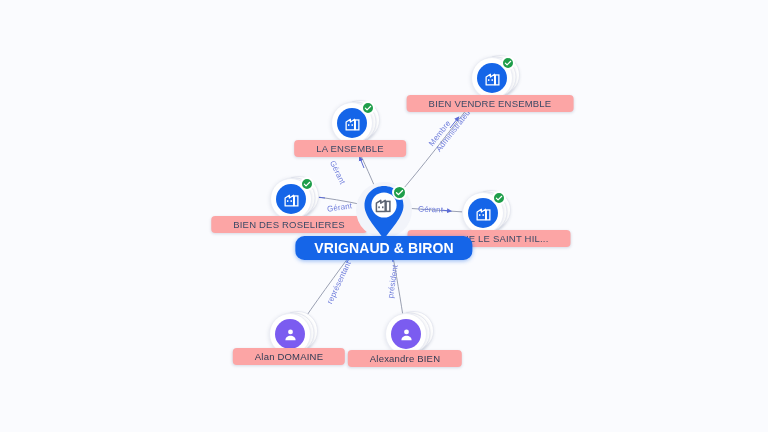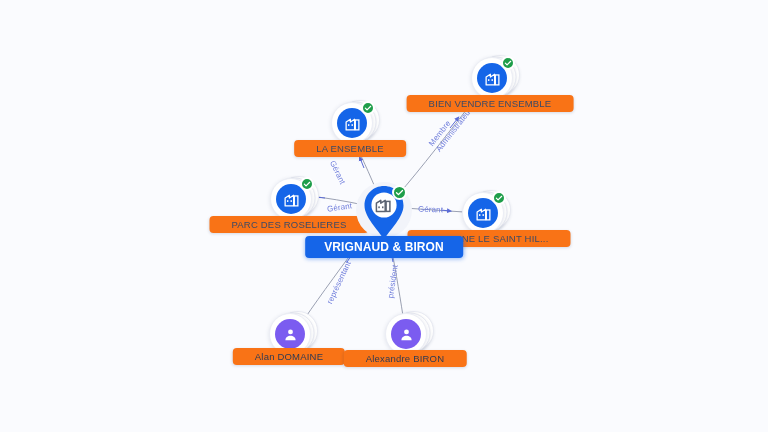--- a/index.html
+++ b/index.html
@@ -105,39 +105,39 @@
     justify-content: center;
     left: 30px;
     top: 1px;
   }
 
   
   .label {
     position: absolute;
     transform: translate(-50%, 0);
     white-space: nowrap;
-    background: #f97316;
+    background: #fca5a5;
     color: #3c4a66;
     border-radius: 4px;
     font-size: 9.5px;
     letter-spacing: .2px;
     padding: 3px 22px;
     box-shadow: 0 1px 3px rgba(30,45,90,.16);
   }
   .label.person-label {
     color: #2f3b54;
     font-size: 9.5px;
   }
   .label.center-label {
     background: #1565e8;
     color: #ffffff;
     font-weight: bold;
-    font-size: 12px;
+    font-size: 14px;
     padding: 4px 19px;
-    border-radius: 4px;
+    border-radius: 9px;
     box-shadow: 0 1px 4px rgba(21,101,232,.45);
     letter-spacing: .1px;
   }
 
   
   .elabel {
     position: absolute;
     color: #6f7ddb;
     font-size: 8px;
     letter-spacing: .1px;
@@ -247,21 +247,21 @@
           <rect x="10.6" y="13" width="2" height="2.4" fill="#ffffff"></rect>
         </svg>
       </div>
       <div class="badge">
         <svg width="8" height="8" viewBox="0 0 24 24">
           <path d="M4 12.5l5.2 5.2L20 6.8" fill="none" stroke="#ffffff" stroke-width="3.6" stroke-linecap="round" stroke-linejoin="round"></path>
         </svg>
       </div>
     </div>
   </div>
-  <div class="label" style="left:289px; top:216px;">PARC DES ROSELIERES</div>
+  <div class="label" style="left:289px; top:216px;">BIEN DES ROSELIERES</div>
 
   <div class="node" style="left:483px; top:213px;">
     <div class="stack" style="width:38px;height:38px;left:8px;top:-3px;"></div>
     <div class="stack" style="width:39px;height:39px;left:4px;top:-1px;"></div>
     <div class="halo">
       <div class="disc company">
         <svg width="17" height="17" viewBox="0 0 24 24">
           <path d="M3 21V10l6-4v4l6-4v15z" fill="none" stroke="#ffffff" stroke-width="1.8" stroke-linejoin="round"></path>
           <rect x="16" y="7" width="5" height="14" fill="none" stroke="#ffffff" stroke-width="1.8"></rect>
           <rect x="5.6" y="13" width="2" height="2.4" fill="#ffffff"></rect>
@@ -296,21 +296,21 @@
     <div class="stack" style="width:39px;height:39px;left:4px;top:-1px;"></div>
     <div class="halo">
       <div class="disc person">
         <svg width="17" height="17" viewBox="0 0 24 24">
           <circle cx="12" cy="8.4" r="3.4" fill="#ffffff"></circle>
           <path d="M4.8 20c0-4.1 3.3-6.3 7.2-6.3s7.2 2.2 7.2 6.3z" fill="#ffffff"></path>
         </svg>
       </div>
     </div>
   </div>
-  <div class="label person-label" style="left:405px; top:350px;">Alexandre BIRON</div>
+  <div class="label person-label" style="left:405px; top:350px;">Alexandre BIEN</div>
 
   <div class="pin-halo" style="left:384px; top:210px;"></div>
   <div class="pin" style="left:384px; top:212px;">
     <svg width="44" height="56" viewBox="0 0 44 56">
       <path d="M22 2 C11 2 2.5 10.6 2.5 21.4 C2.5 33 16 45.6 20.4 53.2 a1.9 1.9 0 0 0 3.2 0 C28 45.6 41.5 33 41.5 21.4 C41.5 10.6 33 2 22 2 z" fill="#1565e8"></path>
       <circle cx="22" cy="21" r="12.6" fill="#ffffff"></circle>
       <g>
         <path d="M14.4 27.4V19.2l4.4-2.9v2.9l4.4-2.9v11.1z" fill="none" stroke="#5c6472" stroke-width="1.5" stroke-linejoin="round"></path>
         <rect x="24.1" y="17.4" width="3.8" height="10" fill="none" stroke="#5c6472" stroke-width="1.5"></rect>
         <rect x="16.3" y="22.4" width="1.5" height="1.8" fill="#5c6472"></rect>

